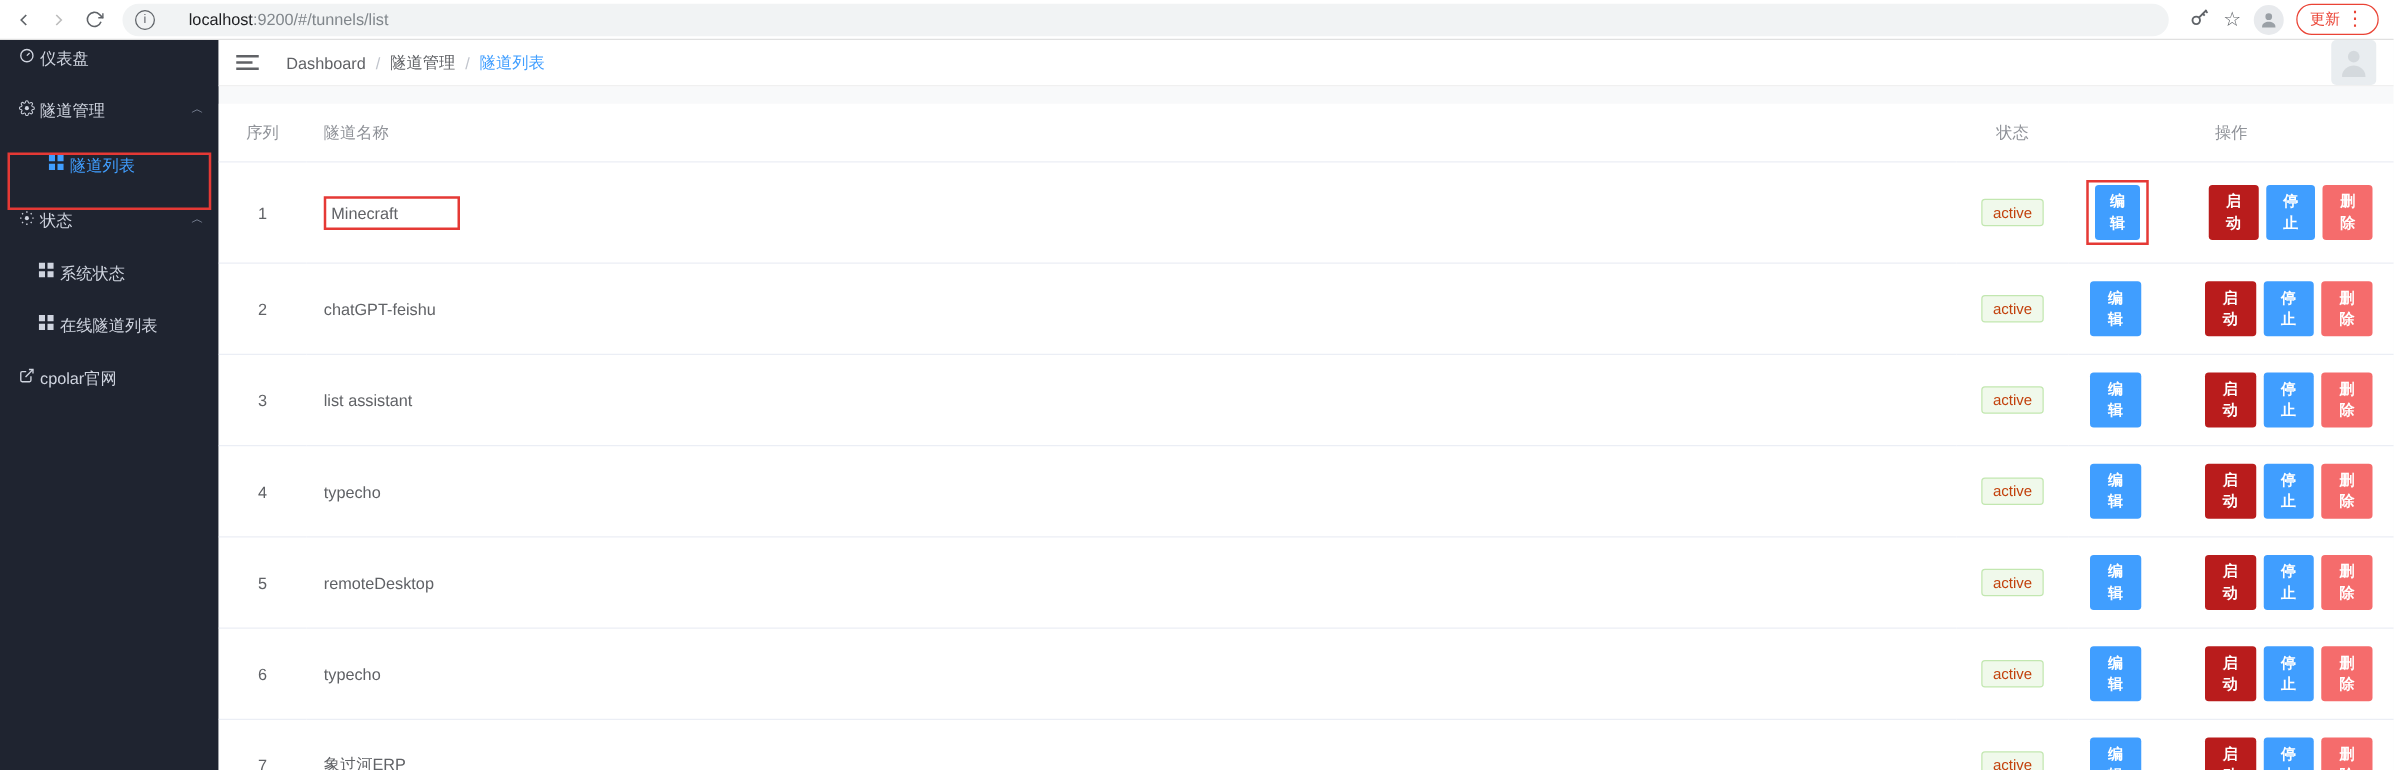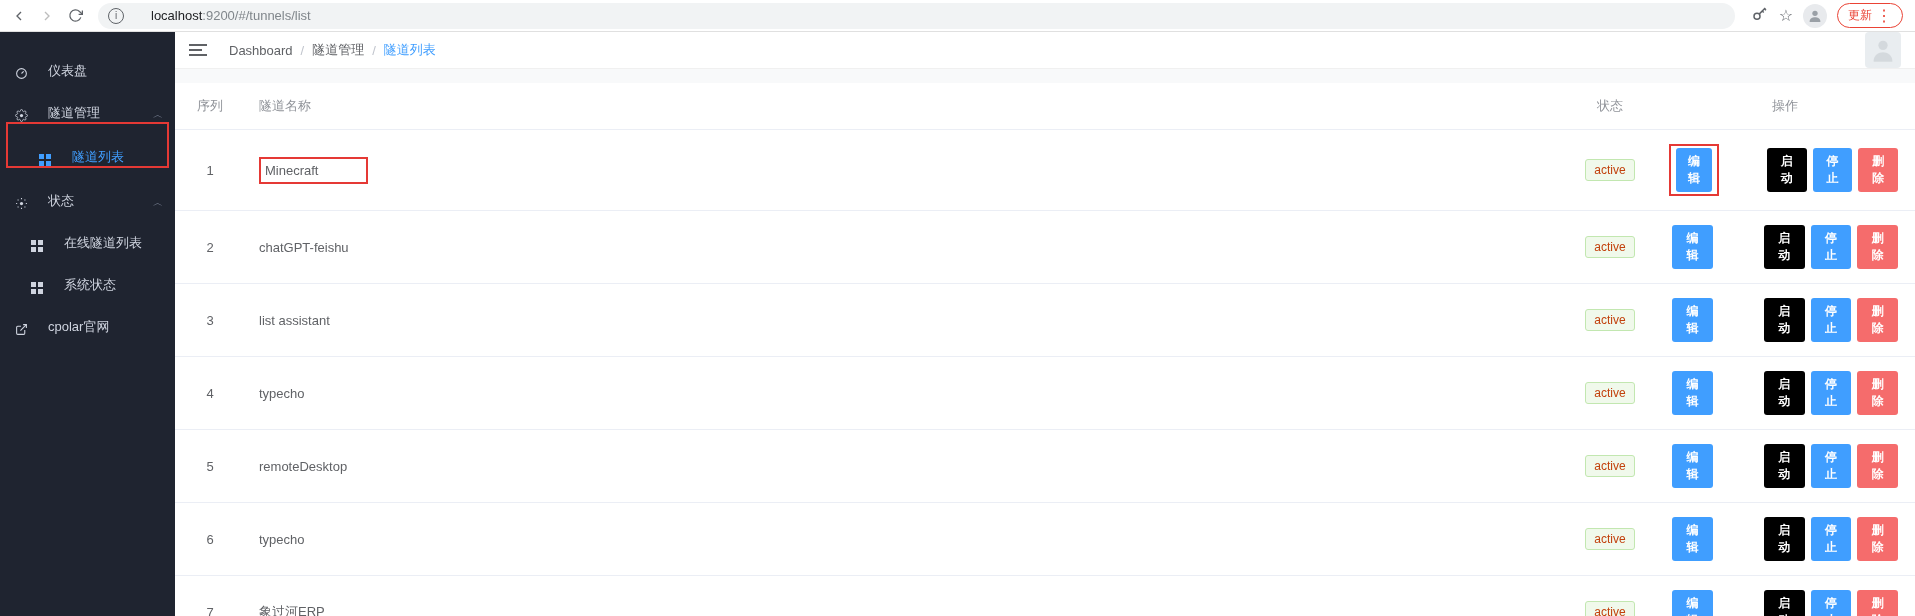--- a/index.html
+++ b/index.html
@@ -16,21 +16,21 @@
   .toolbar-right { display:flex; align-items:center; gap:10px; padding:0 4px; }
   .key-icon { color:#5f6368; }
   .star-icon { color:#5f6368; font-size:16px; }
   .profile-chip { width:24px; height:24px; border-radius:50%; background:#e8eaed; display:flex; align-items:center; justify-content:center; }
   .update-btn { border:1px solid #ea4335; color:#ea4335; border-radius:14px; padding:3px 10px; font-size:12px; display:flex; align-items:center; gap:4px; }
   .update-dots { color:#ea4335; font-size:16px; line-height:1; }
 
   
   .app { display:flex; height: calc(616px - 32px); }
   .sidebar { width:175px; background:#1f2430; color:#aeb5c4; display:flex; flex-direction:column; padding-top:6px; }
-  .side-item { display:flex; align-items:flex-end; height:42px; padding:0 14px; gap:20px; cursor:pointer; font-size:13px; color:#cfd4df; position:relative;}
+  .side-item { display:flex; align-items:flex-start; height:42px; padding:0 14px; gap:4px; cursor:pointer; font-size:13px; color:#cfd4df; position:relative;}
   .side-item.sub { padding-left:30px; color:#cfd4df; }
   .side-item.active { color:#409eff; }
   .side-item .chev { position:absolute; right:12px; color:#8a93a6; font-size:10px;}
   .side-icon { width:14px; display:inline-flex; justify-content:center; font-size:13px;}
   
   
   .hl-box { border:2px solid #e53935; }
   .side-item-wrap { margin: 0 6px; }
 
   .main { flex:1; background:#f8f9fa; display:flex; flex-direction:column; min-width:0;}
@@ -51,21 +51,21 @@
   table { width:100%; border-collapse: collapse; }
   th { text-align:left; font-weight:500; color:#909399; font-size:13px; padding:14px 14px; border-bottom:1px solid #ebeef5;}
   td { padding:14px 14px; color:#606266; font-size:13px; border-bottom:1px solid #ebeef5;}
   th.col-idx, td.col-idx { width:70px; text-align:center; color:#909399;}
   td.col-idx { color:#606266;}
   th.col-status, td.col-status { width:90px; text-align:center;}
   th.col-ops, td.col-ops { width:260px; text-align:center;}
   .badge { display:inline-block; padding:3px 8px; border:1px solid #c2e7b0; background:#f0f9eb; color:#c2410c; border-radius:3px; font-size:12px;}
   .btn { display:inline-block; padding:5px 12px; border-radius:3px; color:#fff; font-size:12px; border:none; cursor:pointer; margin:0 3px;font-weight:bold;}
   .btn-edit { background:#409eff;}
-  .btn-start { background:#000000;margin-left:48px;}
+  .btn-start { background:#b91c1c;margin-left:48px;}
   .btn-stop { background:#409eff;}
   .btn-del { background:#f56c6c;}
   .ops-wrap { display:flex; justify-content:center; align-items:center; }
   .edit-wrap { display:inline-block; padding:2px; }
   .name-wrap { display:inline-block; padding:4px 48px 4px 4px; }
 </style>
 </head>
 <body>
 
 <div class="browser-bar">
@@ -161,32 +161,32 @@
     </div>
     <div class="side-item sub">
       <span class="side-icon">
         <svg width="12" height="12" viewBox="0 0 12 12" fill="currentColor">
             <rect x="0" y="0" width="5" height="5"></rect>
             <rect x="7" y="0" width="5" height="5"></rect>
             <rect x="0" y="7" width="5" height="5"></rect>
             <rect x="7" y="7" width="5" height="5"></rect>
           </svg>
       </span>
-      <span>在线隧道列表</span>
+      <span>系统状态</span>
     </div>
     <div class="side-item sub">
       <span class="side-icon">
         <svg width="12" height="12" viewBox="0 0 12 12" fill="currentColor">
             <rect x="0" y="0" width="5" height="5"></rect>
             <rect x="7" y="0" width="5" height="5"></rect>
             <rect x="0" y="7" width="5" height="5"></rect>
             <rect x="7" y="7" width="5" height="5"></rect>
           </svg>
       </span>
-      <span>系统状态</span>
+      <span>在线隧道列表</span>
     </div>
     <div class="side-item">
       <span class="side-icon">
         <svg width="13" height="13" viewBox="0 0 24 24" fill="none" stroke="currentColor" stroke-width="2">
             <path d="M18 13v6a2 2 0 0 1-2 2H5a2 2 0 0 1-2-2V8a2 2 0 0 1 2-2h6"></path>
             <polyline points="15 3 21 3 21 9"></polyline>
             <line x1="10" y1="14" x2="21" y2="3"></line>
           </svg>
       </span>
       <span>cpolar官网</span>

